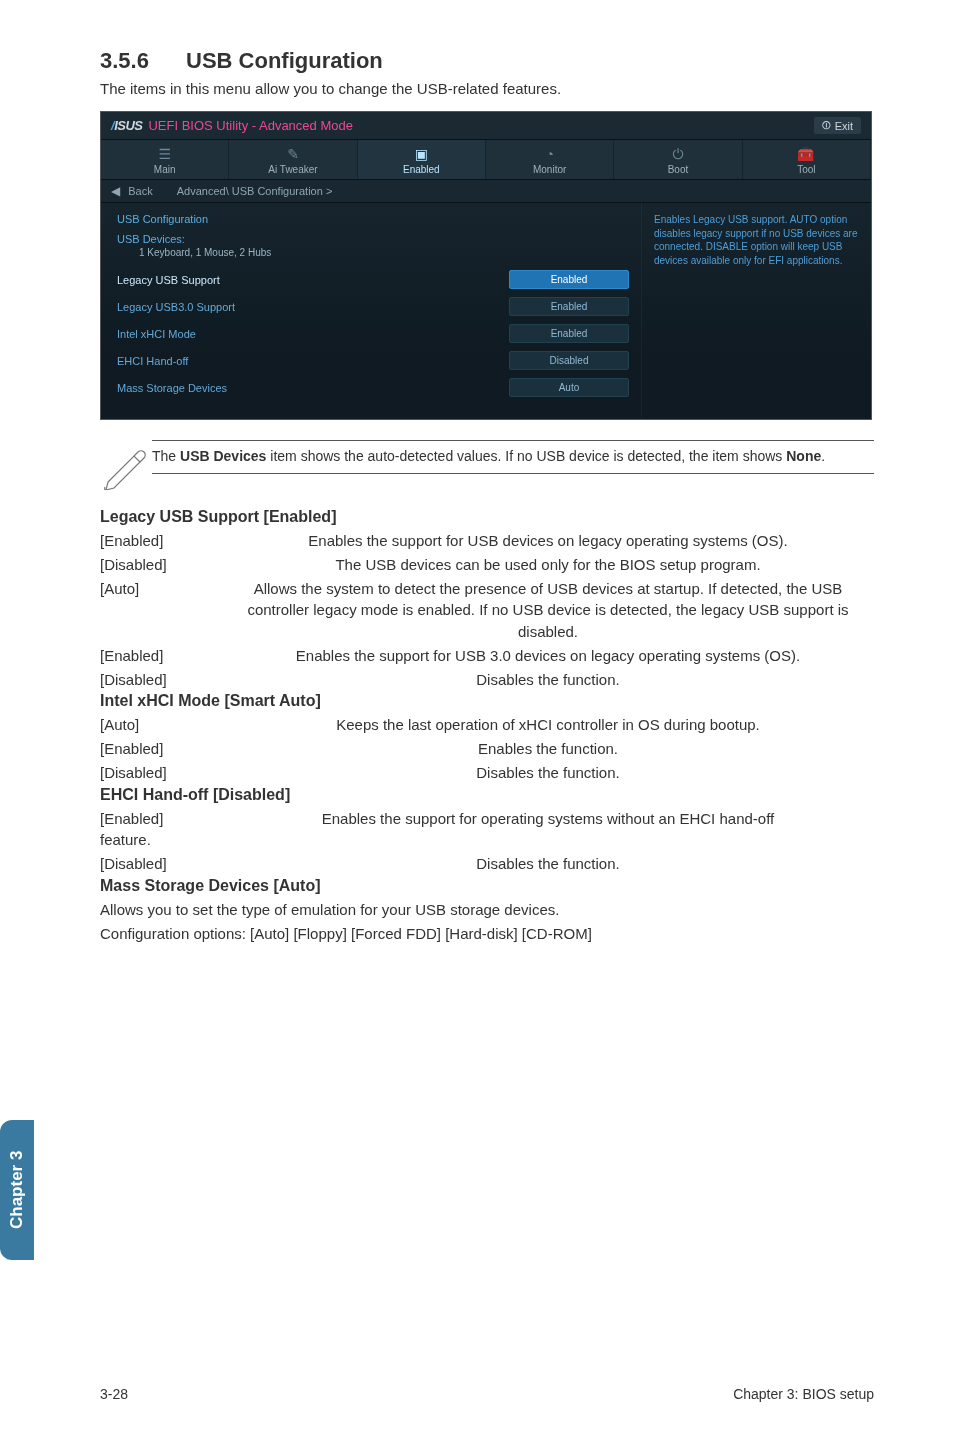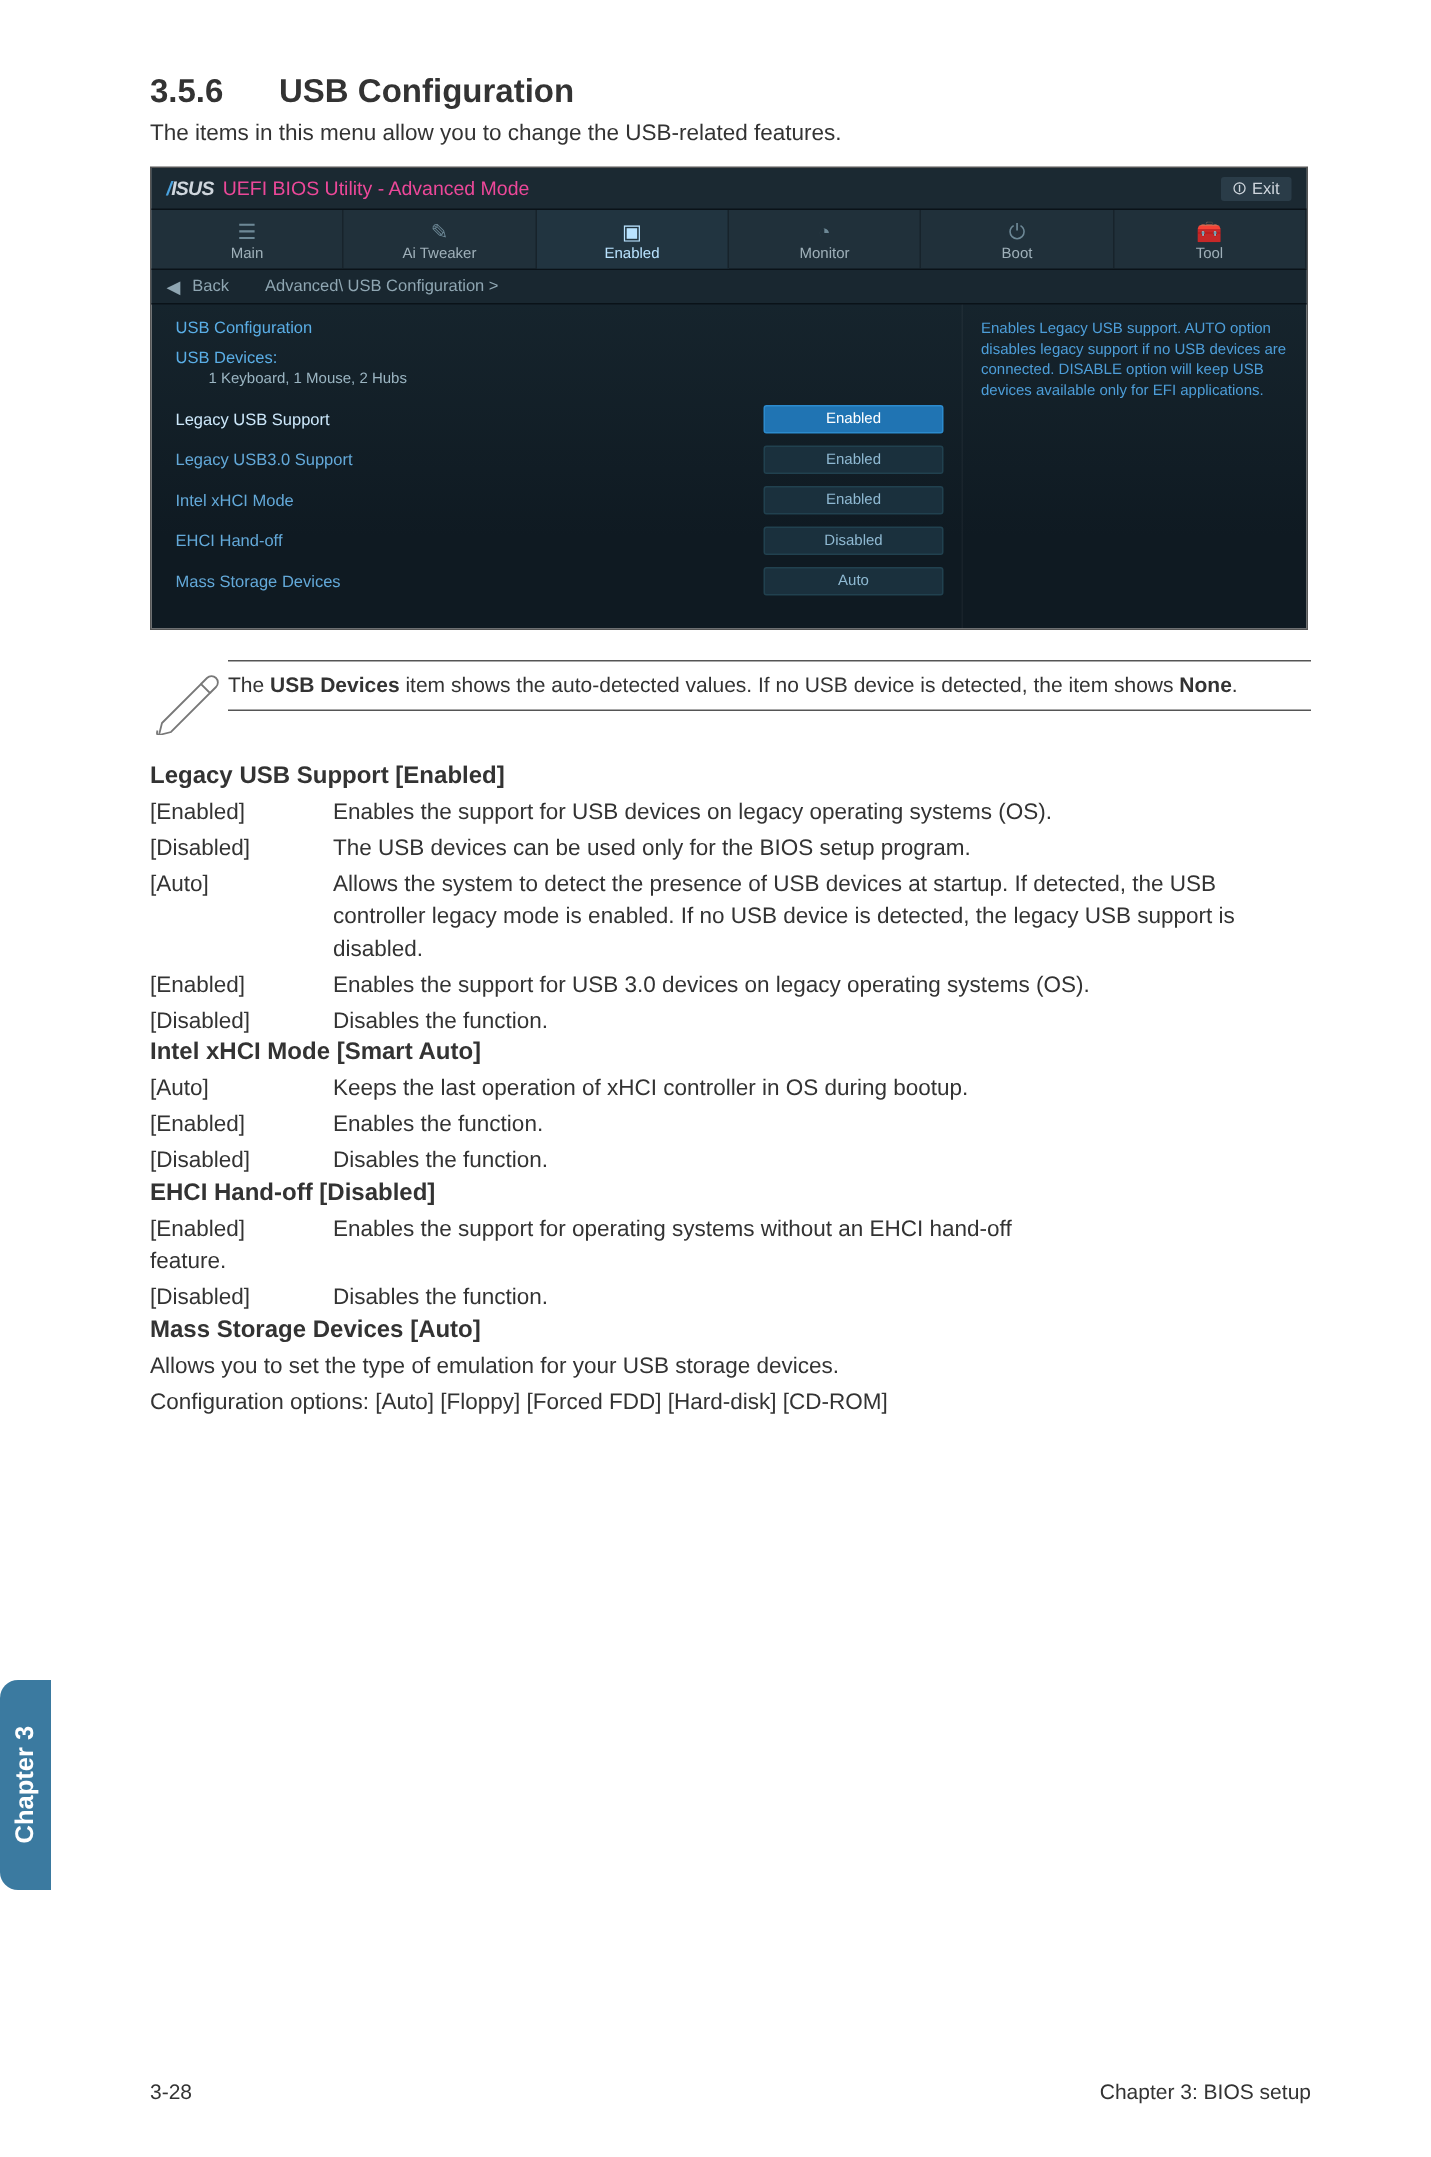--- a/index.html
+++ b/index.html
@@ -39,21 +39,21 @@
   
   .note-block { display: flex; align-items: flex-start; margin: 20px 0 14px; gap: 2px; }
   .note-icon { width: 50px; flex-shrink: 0; }
   .note-text { font-size: 14px; line-height: 1.4; border-top: 1px solid #555; border-bottom: 1px solid #555; padding: 6px 0; flex: 1; }
 
   
   h3.sub { font-size: 16px; font-weight: bold; margin-bottom: 4px; }
   .defs { font-size: 15px; line-height: 1.45; }
   .def-row { display: flex; margin-bottom: 2px; }
   .def-term { width: 122px; flex-shrink: 0; }
-  .def-desc { flex: 1; }
+  .def-desc { flex: 1; text-align: center; }
 
   p.body-text { font-size: 15px; line-height: 1.45; margin-top: 2px; }
 
   
   .side-tab { position: absolute; left: 0; top: 1120px; width: 34px; height: 140px; background: #3b7aa0; border-top-right-radius: 12px; border-bottom-right-radius: 12px; color: #fff; writing-mode: vertical-rl; font-weight: bold; font-size: 17px; display: flex; align-items: center; justify-content: center; transform: rotate(180deg); }
 
   .footer { position: absolute; bottom: 36px; left: 100px; right: 80px; display: flex; justify-content: space-between; font-size: 14px; color: #333; }
 
   .pencil-svg path { fill: none; stroke: #787878; stroke-width: 1.2; }
 </style>

